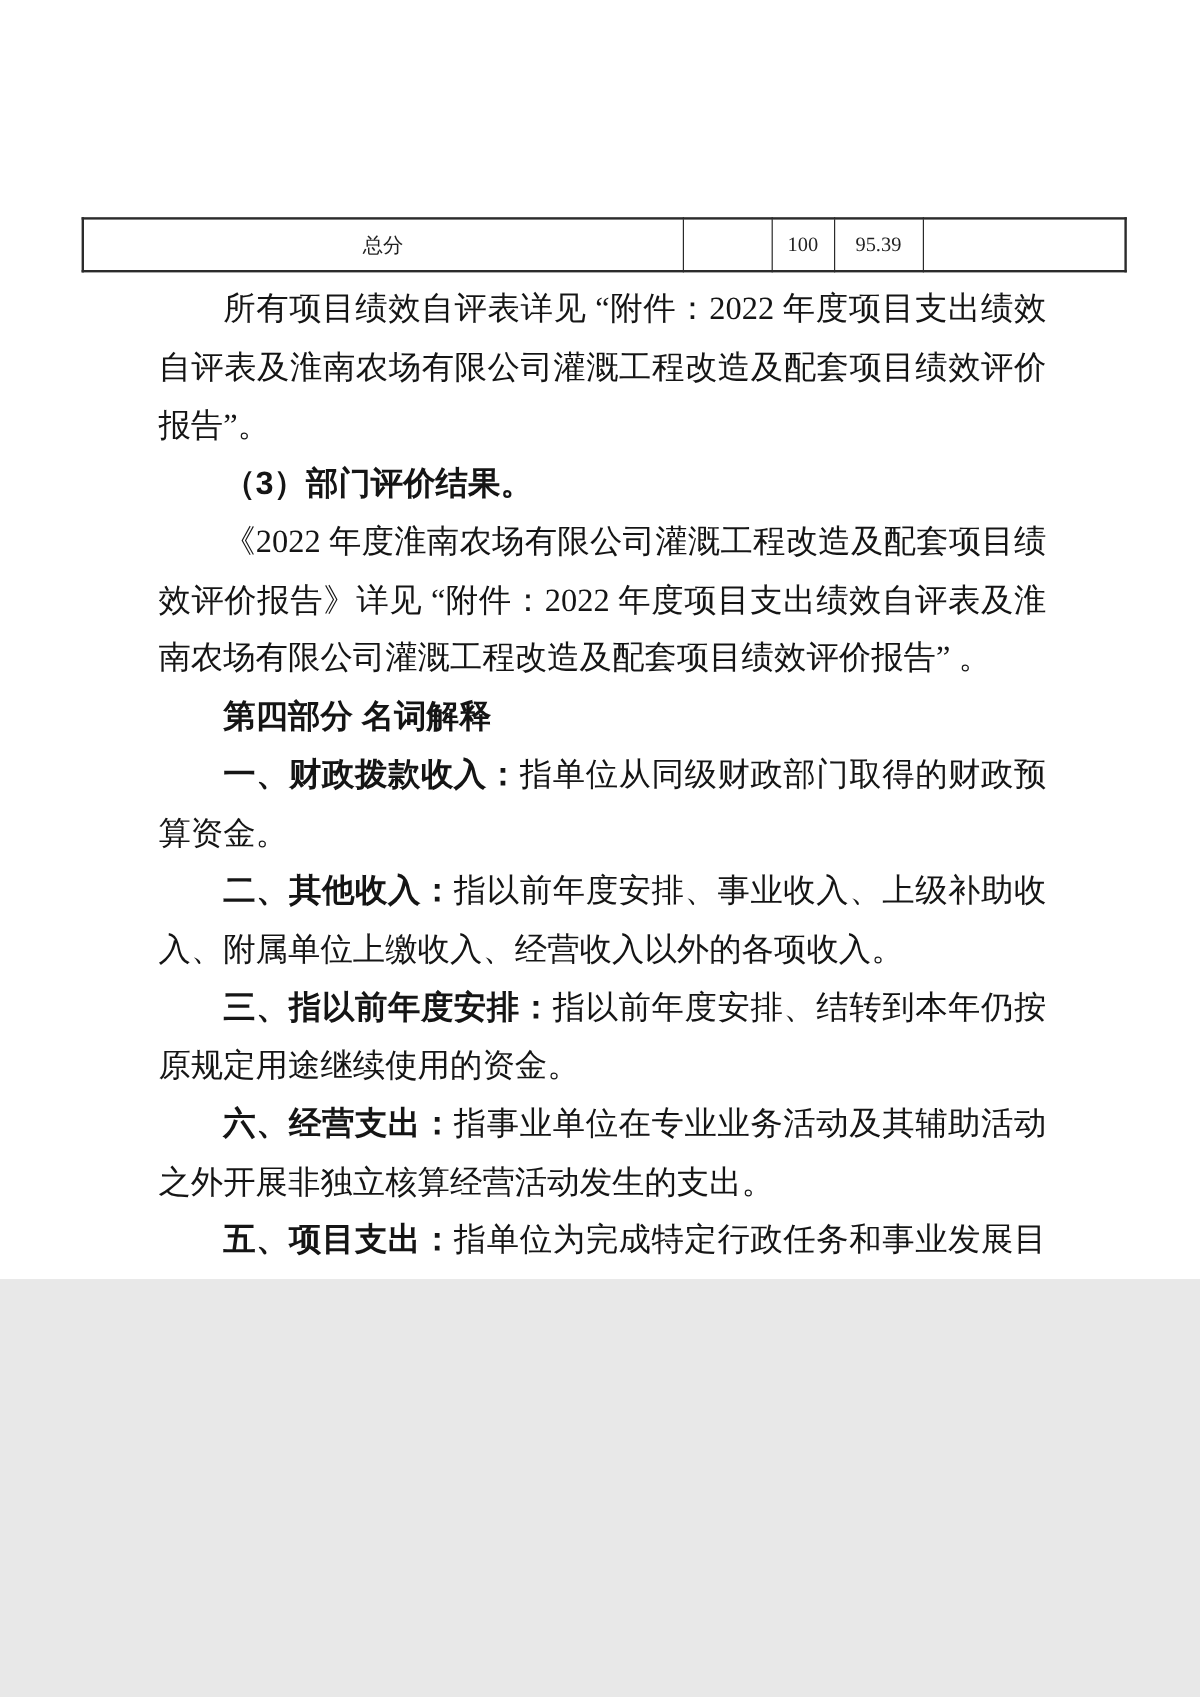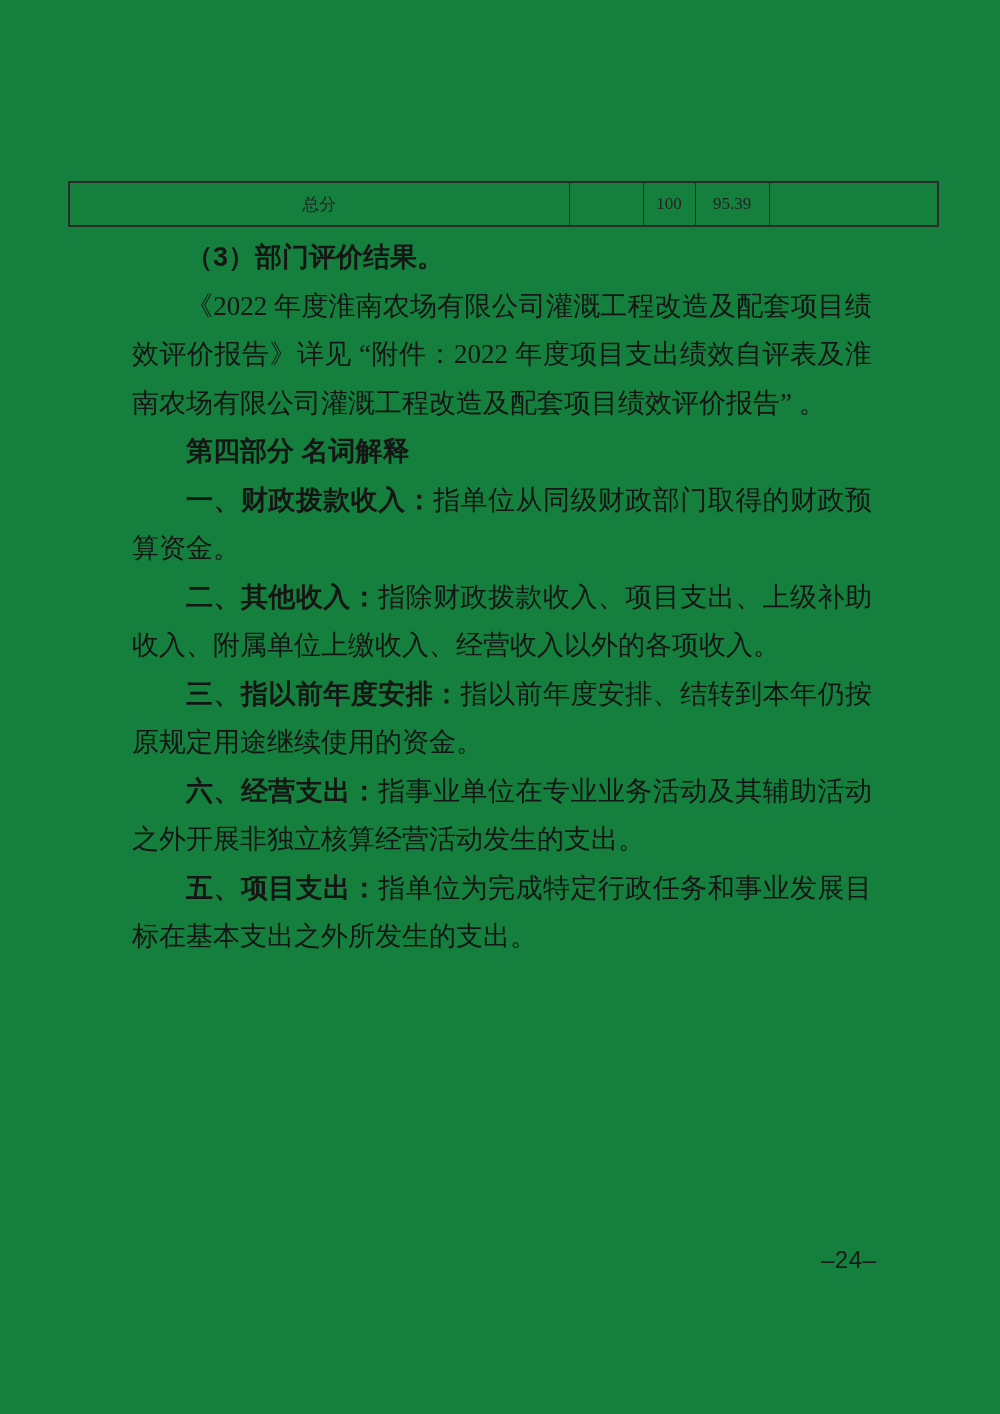--- a/index.html
+++ b/index.html
@@ -1,21 +1,21 @@
 <!DOCTYPE html>
 <html lang="zh"><head>
 <meta charset="utf-8">
 <style>
   html, body { margin: 0; padding: 0; background: #e8e8e8; }
   .page {
     position: relative;
     width: 1000px;
-    height: 1414px;
+    height: 1066px;
     margin: 0 auto;
-    background: #15803d;
+    background: #ffffff;
     color: #1a1a1a;
     font-family: "Liberation Serif", serif;
     overflow: hidden;
   }
 
   
   .score-table {
     position: absolute;
     left: 68px;
     top: 181px;
@@ -81,26 +81,27 @@
         <td>总分</td>
         <td></td>
         <td>100</td>
         <td>95.39</td>
         <td></td>
       </tr>
     </tbody>
   </table>
 
   <div class="content">
+    <p>所有项目绩效自评表详见 “附件：2022 年度项目支出绩效自评表及淮南农场有限公司灌溉工程改造及配套项目绩效评价报告”。</p>
     <p class="hei">（3）部门评价结果。</p>
     <p>《2022 年度淮南农场有限公司灌溉工程改造及配套项目绩效评价报告》详见 “附件：2022 年度项目支出绩效自评表及淮南农场有限公司灌溉工程改造及配套项目绩效评价报告” 。</p>
     <p class="hei">第四部分 名词解释</p>
 
     <p><span class="hei">一、财政拨款收入：</span><span>指单位从同级财政部门取得的财政预算资金。</span></p>
-    <p><span class="hei">二、其他收入：</span><span>指除财政拨款收入、项目支出、上级补助收入、附属单位上缴收入、经营收入以外的各项收入。</span></p>
+    <p><span class="hei">二、其他收入：</span><span>指以前年度安排、事业收入、上级补助收入、附属单位上缴收入、经营收入以外的各项收入。</span></p>
     <p><span class="hei">三、指以前年度安排：</span><span>指以前年度安排、结转到本年仍按原规定用途继续使用的资金。</span></p>
     <p><span class="hei">六、经营支出：</span><span>指事业单位在专业业务活动及其辅助活动之外开展非独立核算经营活动发生的支出。</span></p>
     <p><span class="hei">五、项目支出：</span><span>指单位为完成特定行政任务和事业发展目标在基本支出之外所发生的支出。</span></p>
   </div>
 
   <div class="page-number">–24–</div>
 
 </div>
 
 </body></html>

